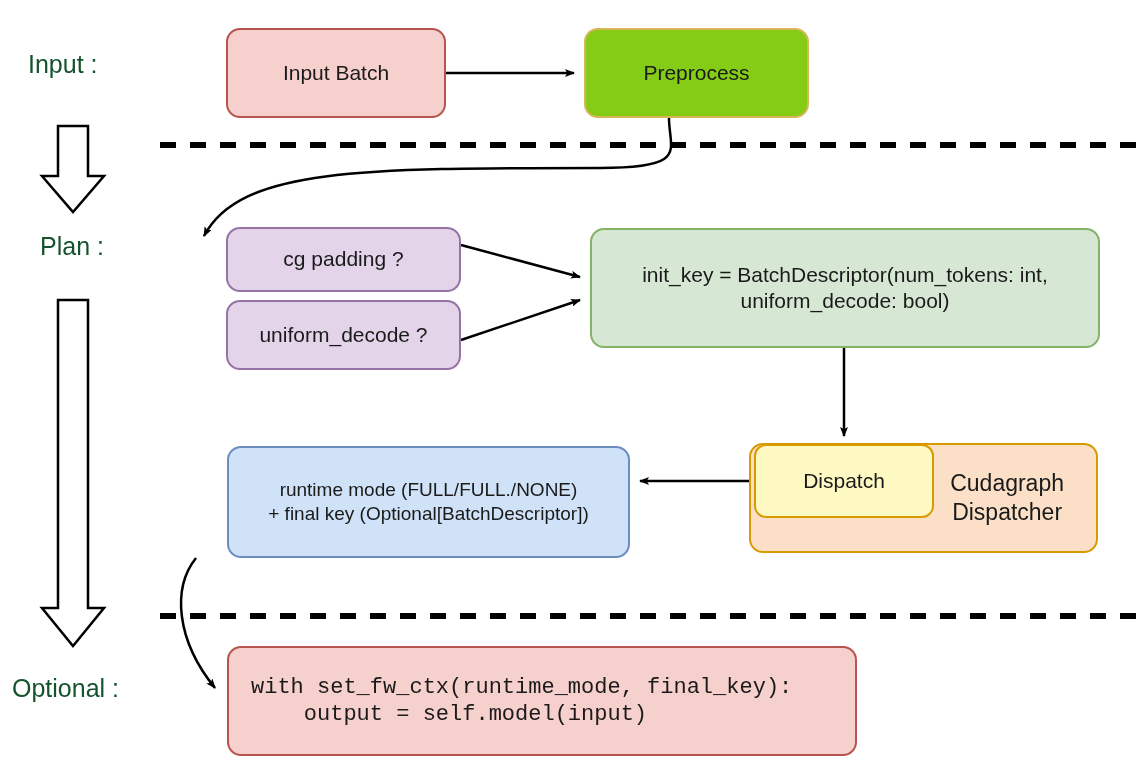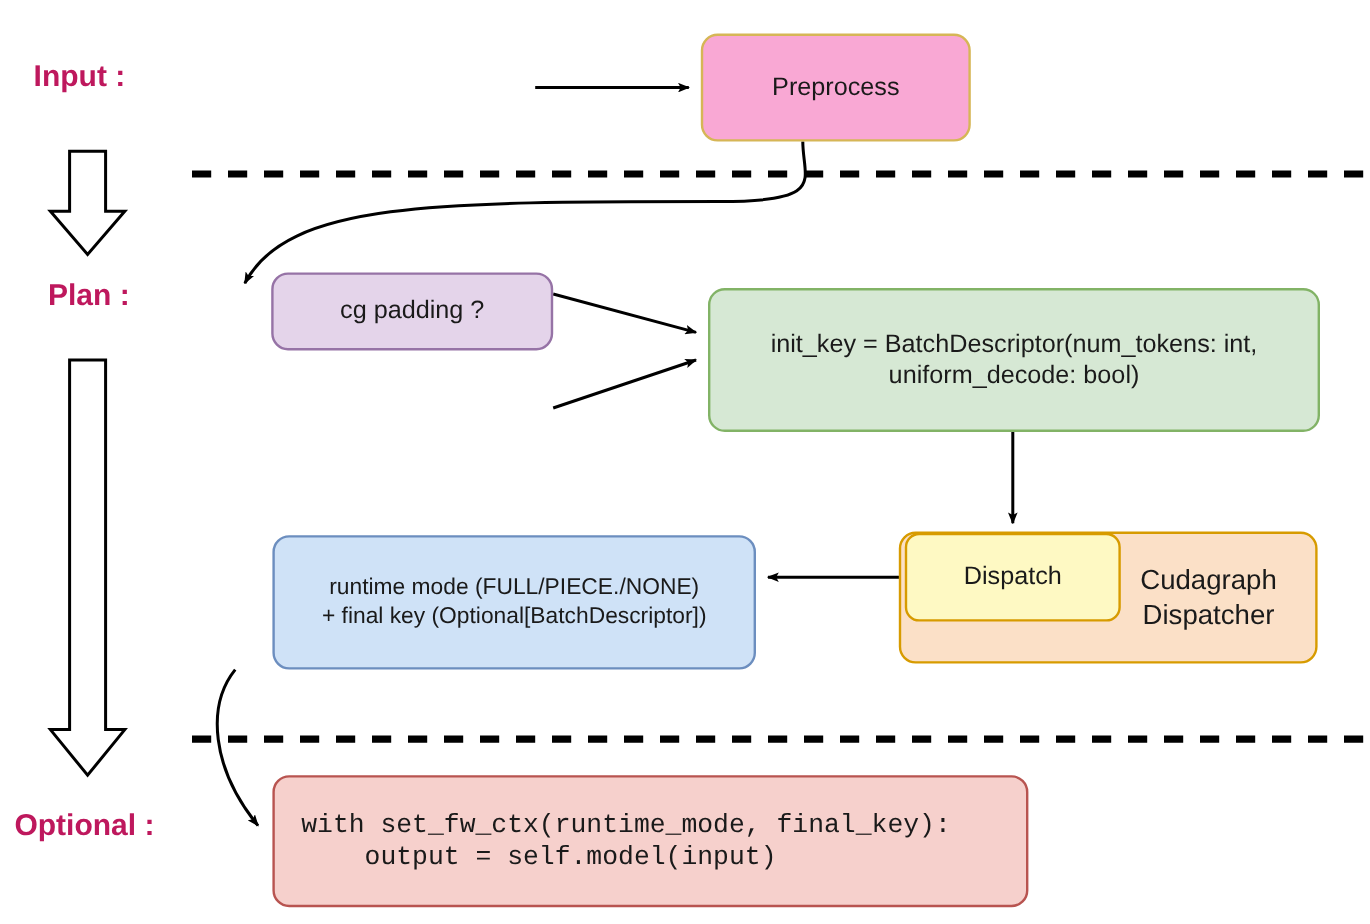--- a/index.html
+++ b/index.html
@@ -13,44 +13,44 @@
   #canvas {
     position: relative;
     width: 1142px;
     height: 770px;
     background: #ffffff;
     overflow: hidden;
   }
   .stage-label {
     position: absolute;
     font-family: "Liberation Sans", sans-serif;
-    font-weight: bold;
+    font-weight: normal;
     font-size: 25px;
-    color: #be185d;
+    color: #14532d;
     white-space: nowrap;
   }
   .node {
     position: absolute;
     box-sizing: border-box;
     display: flex;
     align-items: center;
     justify-content: center;
     text-align: center;
     font-family: "Liberation Sans", sans-serif;
     font-size: 21px;
     color: #1a1a1a;
     border-radius: 14px;
     border-style: solid;
     border-width: 2px;
     line-height: 1.25;
     padding: 2px 8px;
   }
   .node .lines { width: 100%; }
   .node-pink   { background: #f6d0cc; border-color: #b85450; }
-  .node-yellow { background: #f9a8d4; border-color: #d6b656; }
+  .node-yellow { background: #84cc16; border-color: #d6b656; }
   .node-purple { background: #e4d4ea; border-color: #9673a6; }
   .node-green  { background: #d6e8d4; border-color: #82b366; }
   .node-blue   { background: #cfe2f7; border-color: #6c8ebf; }
   .node-orange-outer { background: #fbe0c7; border-color: #d79b00; }
   .node-orange-inner { background: #fef9c3; border-color: #d79b00; }
   .code-box {
     font-family: "Liberation Mono", monospace;
     font-size: 22px;
     text-align: left;
     justify-content: flex-start;
@@ -97,46 +97,52 @@
 
     <path d="M754,481 L640,481" fill="none" stroke="#000000" stroke-width="2.5" marker-end="url(#arrowhead)"></path>
 
     <path d="M196,558 C172,588 176,640 215,688" fill="none" stroke="#000000" stroke-width="2.5" marker-end="url(#arrowhead)"></path>
   </svg>
 
   <div class="stage-label" style="left:28px; top:50px;">Input :</div>
   <div class="stage-label" style="left:40px; top:232px;">Plan :</div>
   <div class="stage-label" style="left:12px; top:674px;">Optional :</div>
 
+  <div class="node node-pink" style="left:226px; top:28px; width:220px; height:90px;">
+    <span class="lines">Input Batch</span>
+  </div>
 
   <div class="node node-yellow" style="left:584px; top:28px; width:225px; height:90px;">
     <span class="lines">Preprocess</span>
   </div>
 
   <div class="node node-purple" style="left:226px; top:227px; width:235px; height:65px;">
     <span class="lines">cg padding ?</span>
   </div>
 
+  <div class="node node-purple" style="left:226px; top:300px; width:235px; height:70px;">
+    <span class="lines">uniform_decode ?</span>
+  </div>
 
-  <div class="node node-green" style="left:590px; top:240px; width:510px; height:120px;">
+  <div class="node node-green" style="left:590px; top:228px; width:510px; height:120px;">
     <span class="lines" style="white-space:pre-line;">init_key = BatchDescriptor(num_tokens: int,
 uniform_decode: bool)</span>
   </div>
 
   <div class="node node-orange-outer" style="left:749px; top:443px; width:349px; height:110px; justify-content:flex-end; padding-right:32px; font-size:23px;">
     <span class="lines" style="white-space:pre-line; width:auto;">Cudagraph
 Dispatcher</span>
   </div>
 
   <div class="node node-orange-inner" style="left:754px; top:444px; width:180px; height:74px; border-radius:12px;">
     <span class="lines">Dispatch</span>
   </div>
 
   <div class="node node-blue" style="left:227px; top:446px; width:403px; height:112px; font-size:19px;">
-    <span class="lines" style="white-space:pre-line;">runtime mode (FULL/PIECE./NONE)
+    <span class="lines" style="white-space:pre-line;">runtime mode (FULL/FULL./NONE)
 + final key (Optional[BatchDescriptor])</span>
   </div>
 
   <div class="node node-pink code-box" style="left:227px; top:646px; width:630px; height:110px;">
     <span class="lines">with set_fw_ctx(runtime_mode, final_key):
     output = self.model(input)</span>
   </div>
 
 </div>
 

